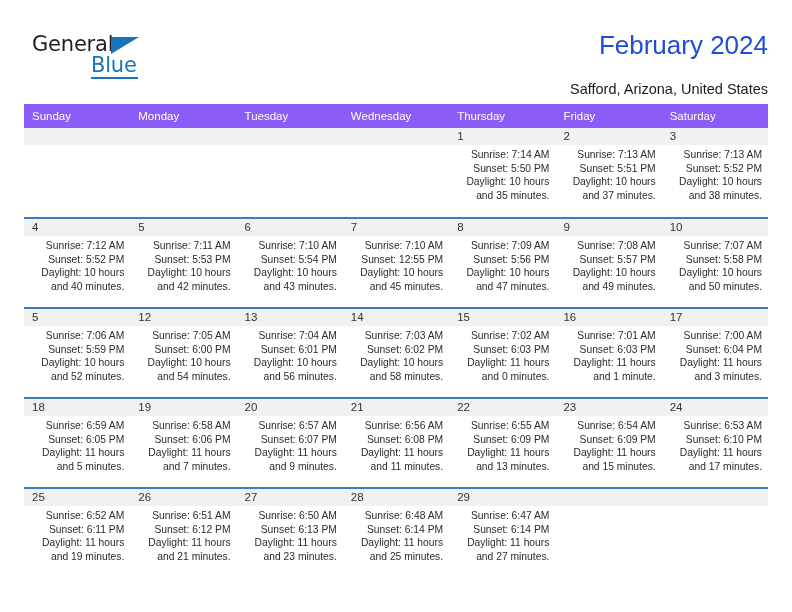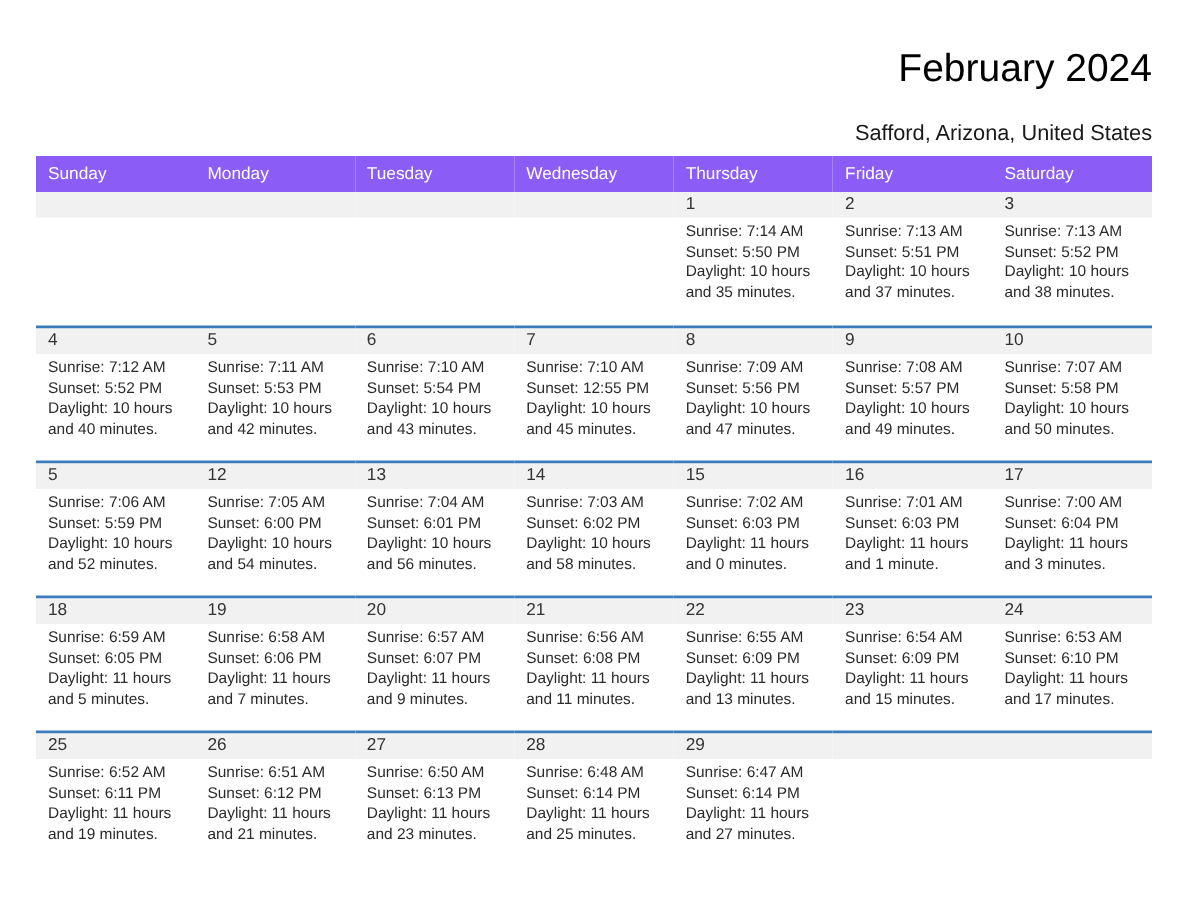--- a/index.html
+++ b/index.html
@@ -77,21 +77,21 @@
 
   .title-block {
     position: absolute;
     right: 0;
     top: 0;
     text-align: right;
   }
   .cal-title {
     font-size: 26px;
     font-weight: 400;
-    color: #000000;
+    color: #1d4ed8;
     line-height: 34px;
     white-space: nowrap;
   }
   .cal-subtitle {
     font-size: 14.5px;
     font-weight: 400;
     color: #1a1a1a;
     line-height: 22px;
     margin-top: 16px;
     white-space: nowrap;
@@ -144,32 +144,39 @@
     box-sizing: border-box;
   }
   .daynum-band.empty {
     color: transparent;
   }
   .details {
     padding: 3px 6px 0 8px;
     font-size: 10.3px;
     line-height: 13.6px;
     color: #2b2b2b;
+    text-align: right;
   }
   .details div {
     white-space: nowrap;
   }
 </style>
 </head>
 <body>
 
 <div class="page">
 
   <div class="header">
 
+    <div class="brand">
+      <span class="brand-general">General</span>
+      <span class="brand-flag"></span>
+      <span class="brand-blue">Blue</span>
+      <span class="brand-underline"></span>
+    </div>
 
     <div class="title-block">
       <div class="cal-title">February 2024</div>
       <div class="cal-subtitle">Safford, Arizona, United States</div>
     </div>
 
   </div>
 
   <table class="calendar">
     <thead>

